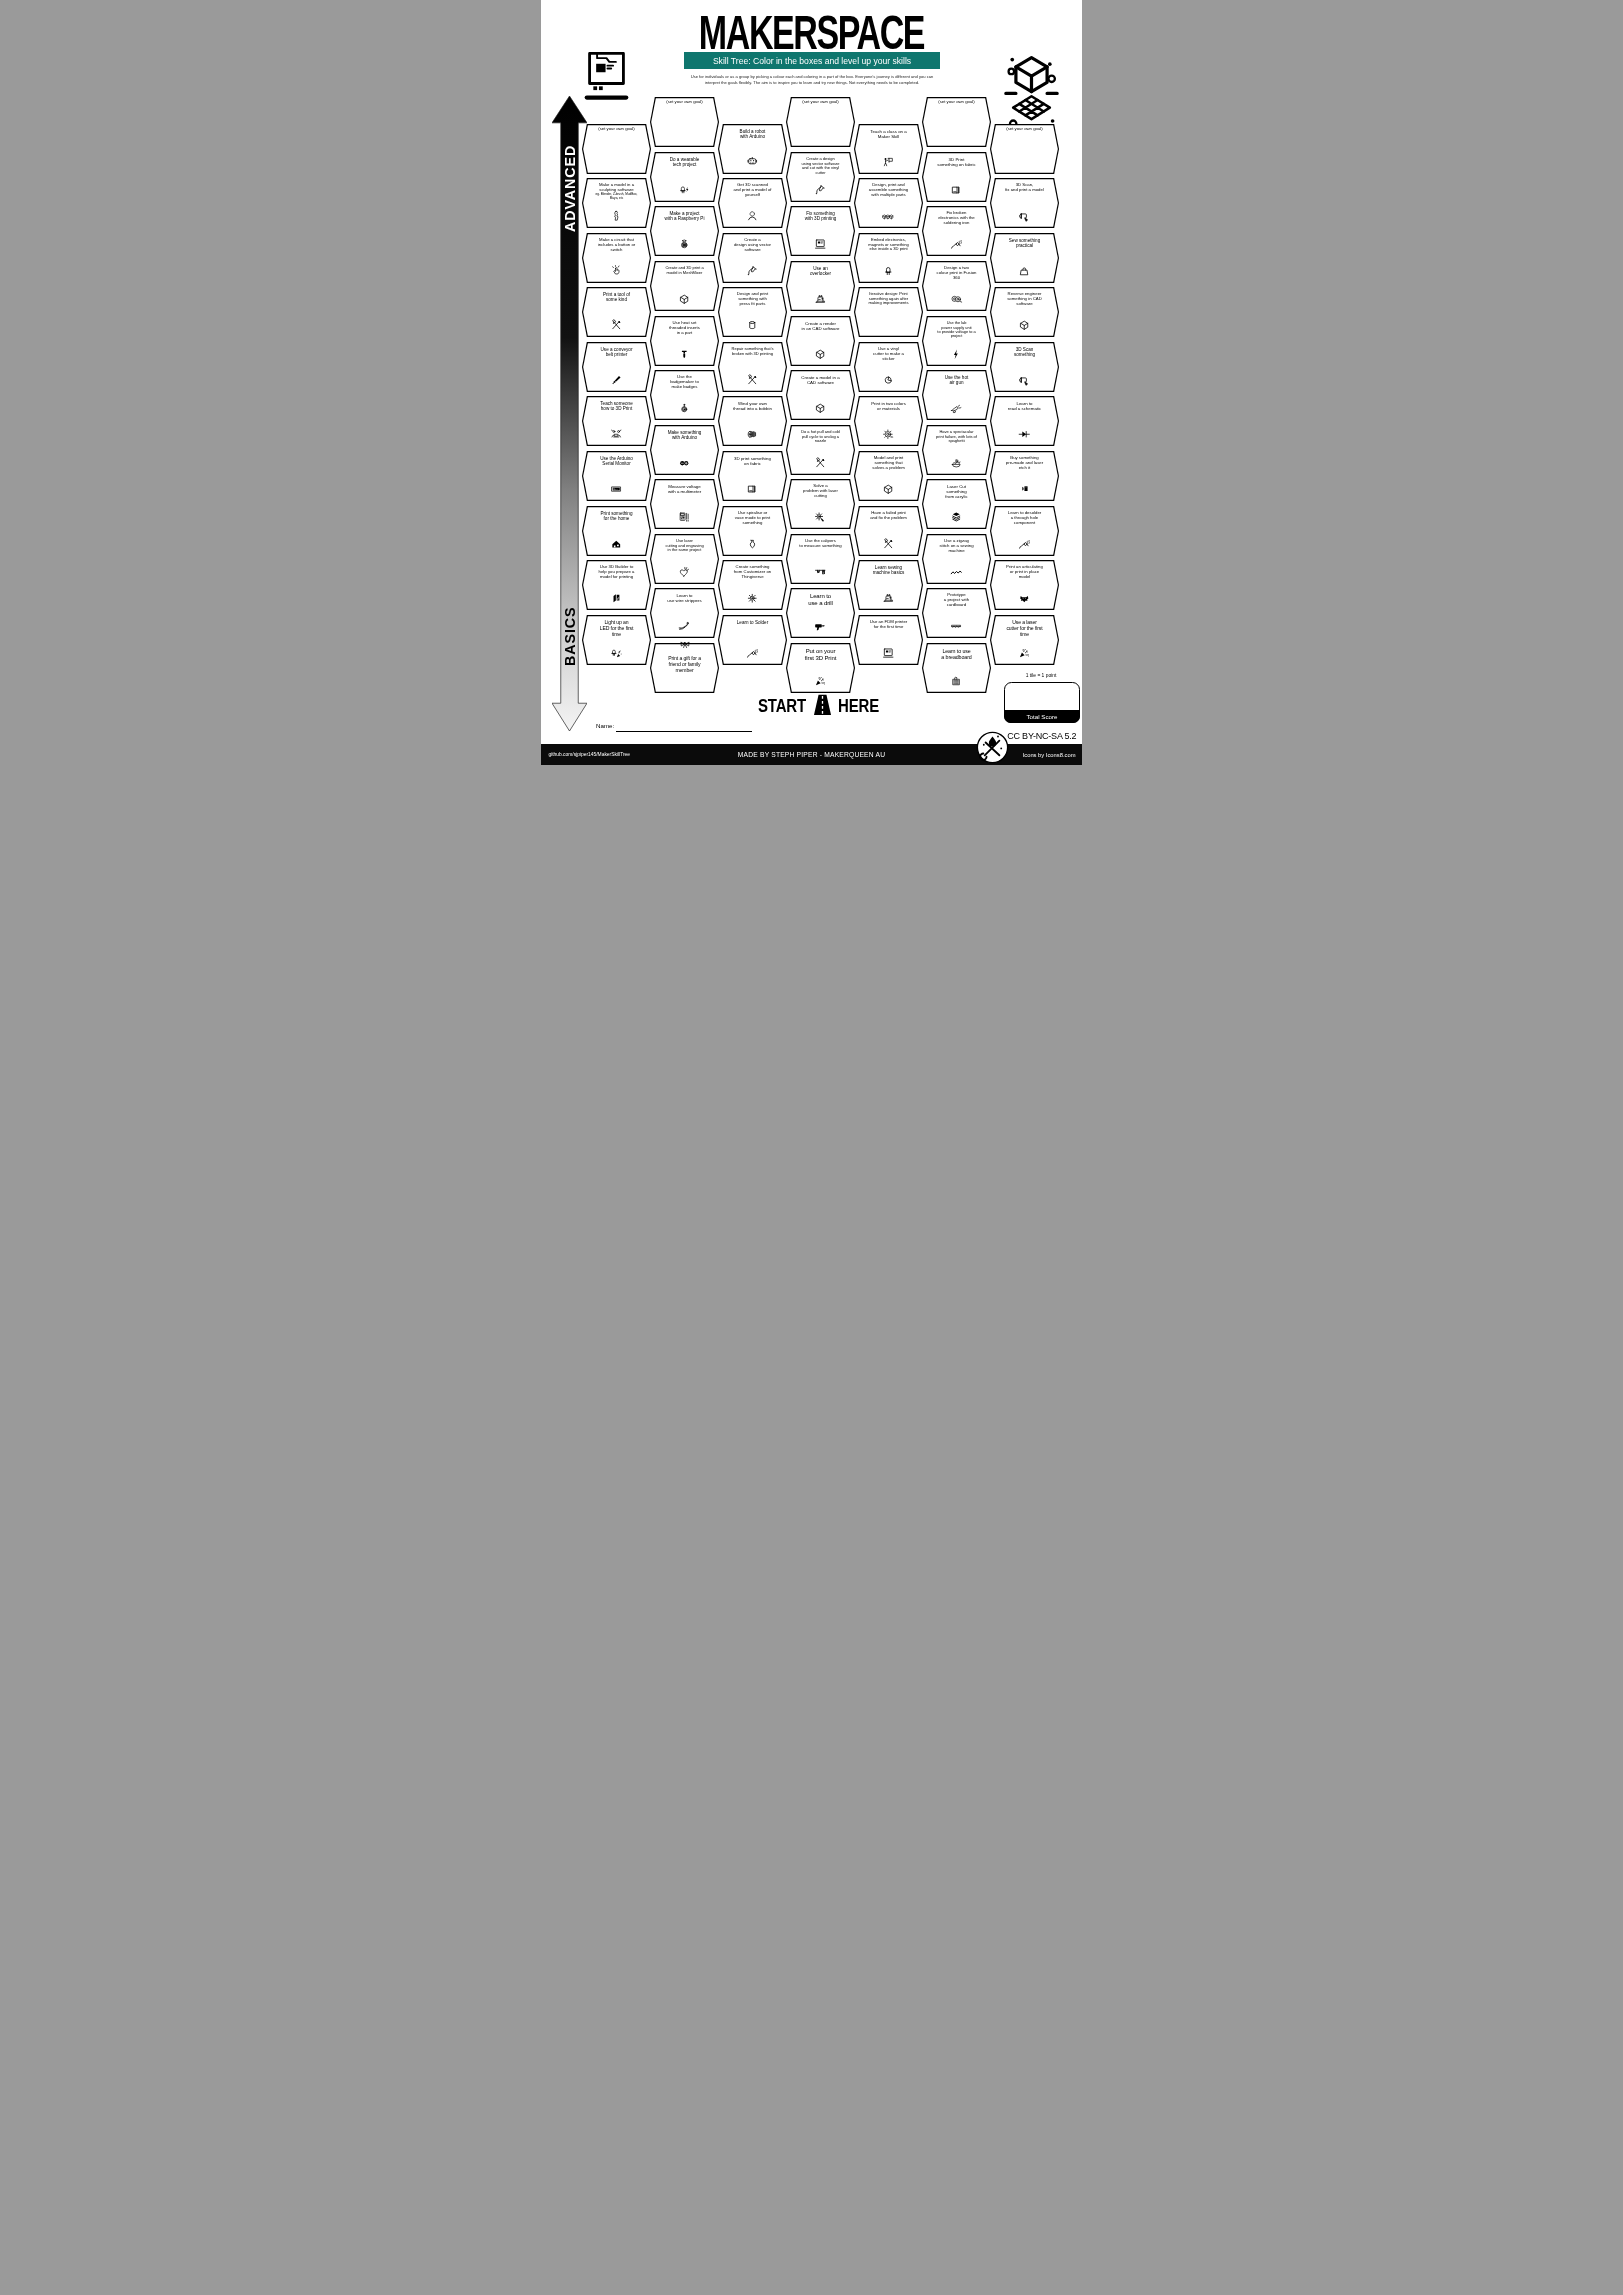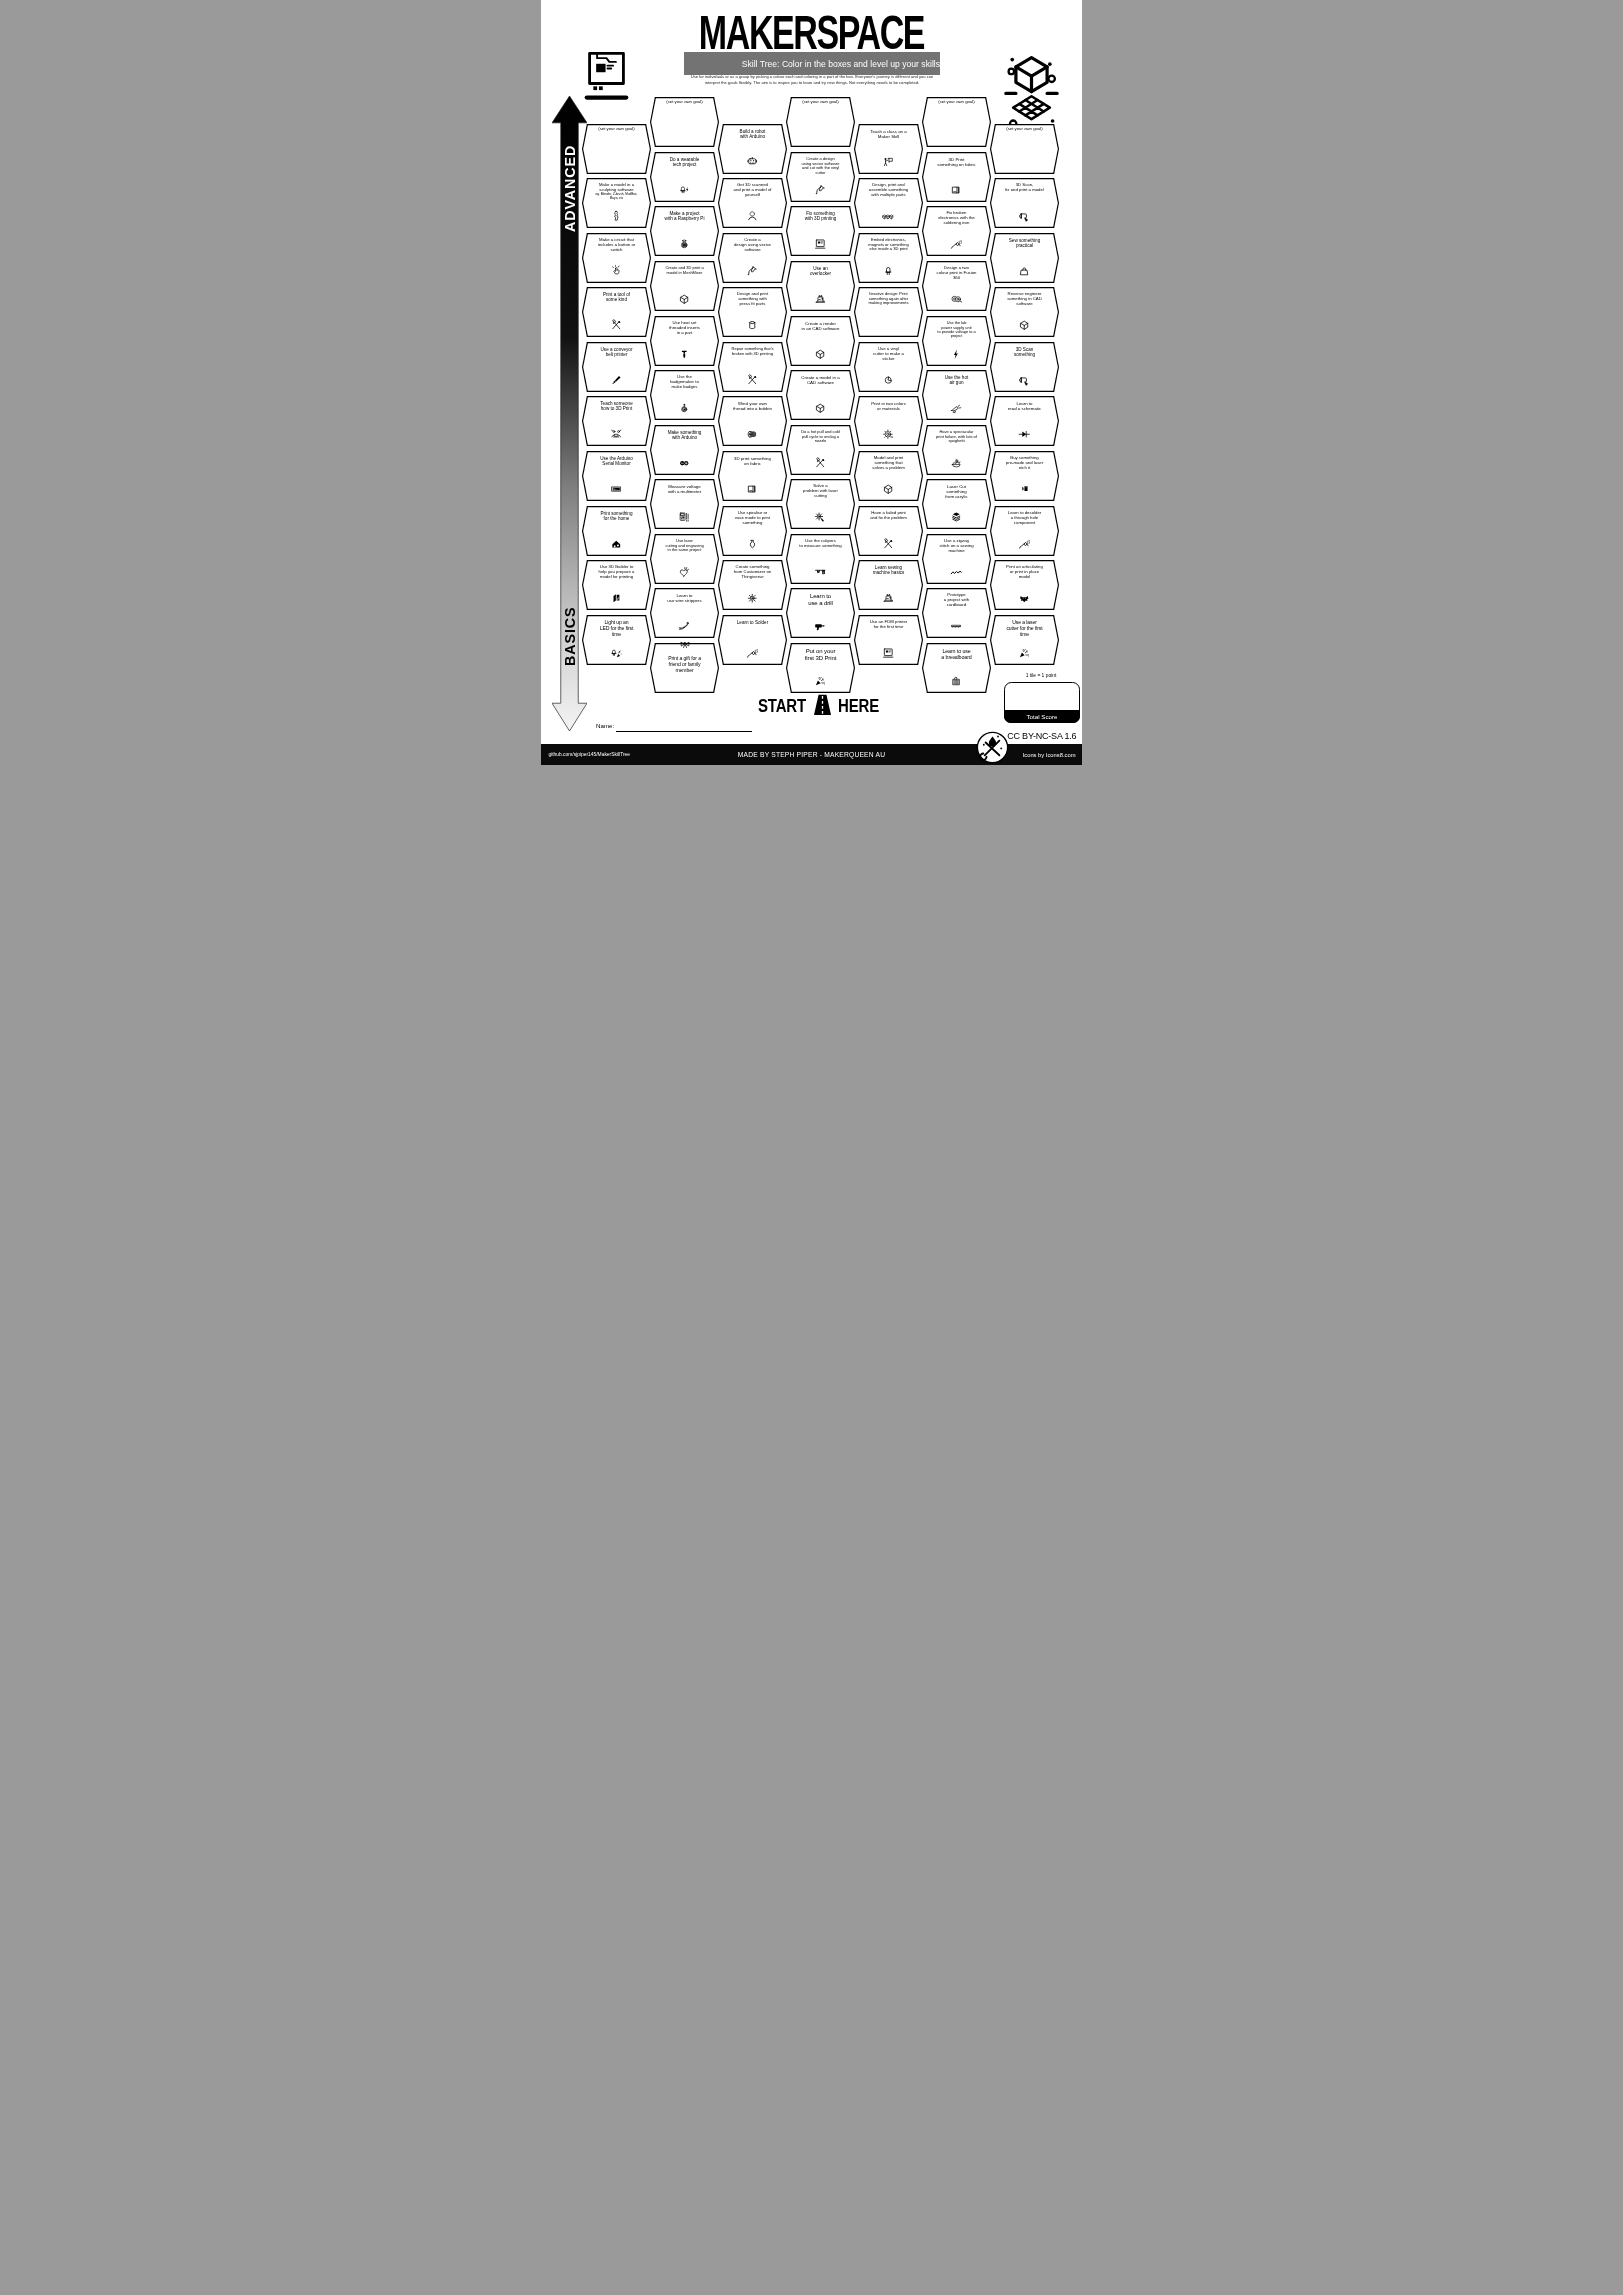--- a/index.html
+++ b/index.html
@@ -1,22 +1,22 @@
 <!DOCTYPE html>
 <html style="font-size:7.4px"><head>
 <meta charset="utf-8">
 <style>
   body{margin:0;background:#9a9a9a;}
   .page{position:relative;width:541px;height:765px;margin:0 auto;background:#fff;overflow:hidden;
         font-family:"Liberation Sans",sans-serif;color:#000;}
   
   .title{position:absolute;top:4.6px;left:0;right:0;text-align:center;font-weight:bold;
          font-size:34px;letter-spacing:-1.4px;transform:scaleY(1.42);transform-origin:top center;}
-  .subbar{position:absolute;left:143px;top:52px;width:256px;height:23px;background:#737373;
-          color:#fff;display:flex;align-items:center;justify-content:flex-end;font-size:8.6px;}
+  .subbar{position:absolute;left:143px;top:52px;width:256px;height:17px;background:#0f766e;
+          color:#fff;display:flex;align-items:center;justify-content:center;font-size:8.6px;}
   .intro{position:absolute;top:74px;left:123px;width:296px;text-align:center;font-size:4.1px;
          line-height:1.55;color:#1c1c1c;}
   .printer3d{position:absolute;left:42px;top:49px;width:47px;height:54px;}
   .deco{position:absolute;left:463px;top:54px;width:55px;height:78px;}
   
   .arrow{position:absolute;left:11px;top:96px;width:35px;height:635px;}
   .axis-label{position:absolute;left:11px;width:35px;display:flex;align-items:center;justify-content:center;
           writing-mode:vertical-rl;transform:rotate(180deg);font-weight:bold;font-size:14.3px;letter-spacing:0.9px;}
   .adv{top:135px;height:106px;color:#fff;}
   .bas{top:591px;height:90px;color:#000;}
@@ -1310,21 +1310,21 @@
     <circle cx="36" cy="36" r="33" fill="#fff" stroke="#000" stroke-width="3"></circle>
     <g stroke="#000" stroke-width="4" stroke-linecap="round" fill="none">
       <path d="M19 53L51 21M51 53L21 25"></path>
       <path d="M16 49a7 7 0 1 0 7 7"></path>
     </g>
     <path d="M36 12c4 6 8 9 8 14a8 8 0 0 1-16 0c0-5 4-8 8-14z" fill="#000"></path>
     <circle cx="55" cy="38" r="2" fill="#000"></circle>
       <circle cx="17" cy="30" r="2" fill="#000"></circle>
       <circle cx="48" cy="12" r="2" fill="#000"></circle>
   </svg>
-  <div class="license">CC BY-NC-SA 1.6</div>
+  <div class="license">CC BY-NC-SA 5.2</div>
 
   <div class="footer">
     <div class="f-left">github.com/sjpiper145/MakerSkillTree</div>
     <div class="f-center">MADE BY STEPH PIPER  -  MAKERQUEEN AU</div>
     <div class="f-right">Icons by Icons8.com</div>
   </div>
 </div>
 
 
 </body></html>

